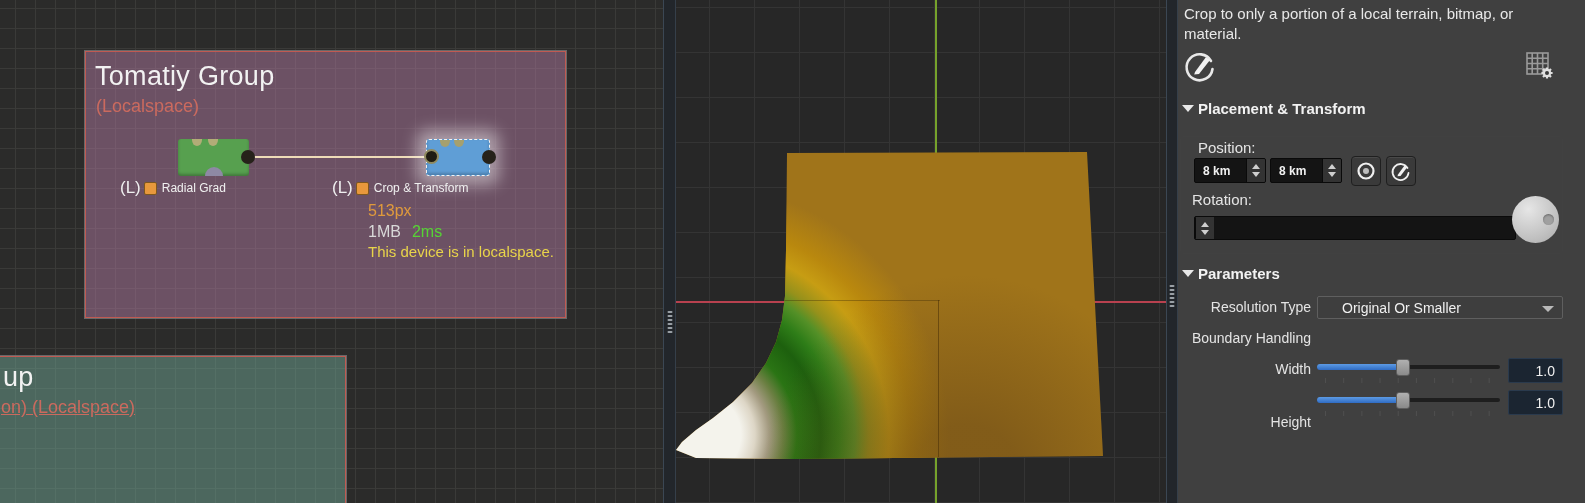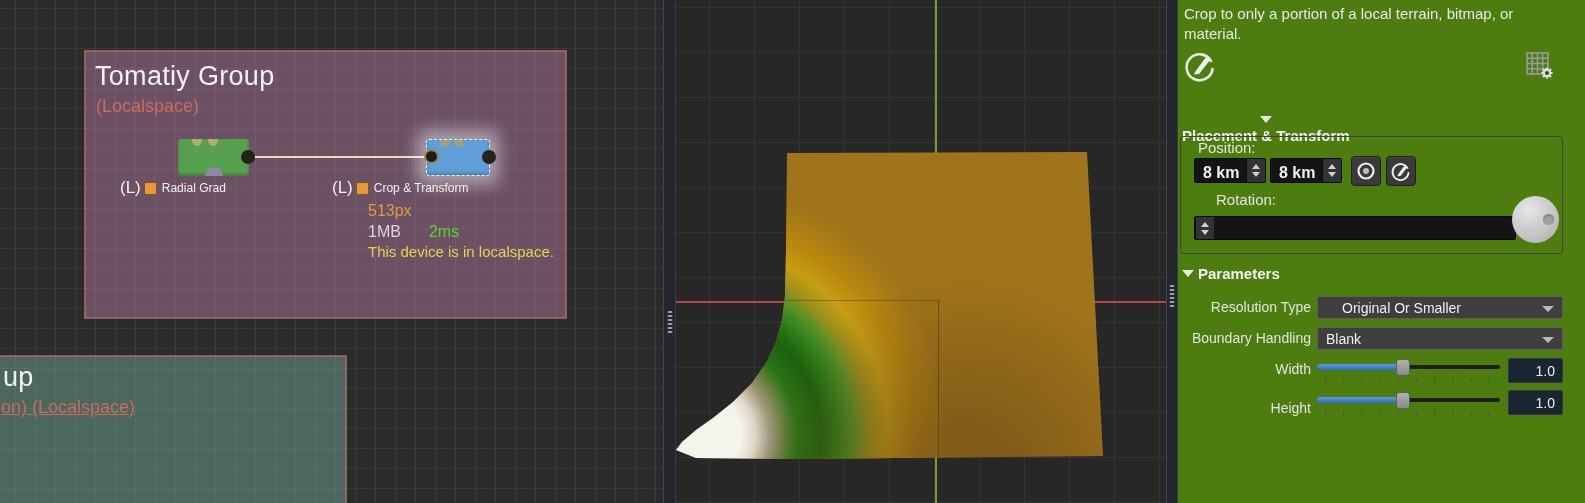--- a/index.html
+++ b/index.html
@@ -23,21 +23,21 @@
     position:absolute; left:676px; top:0; width:490px; height:503px;
     background-color:#272727;
     background-image:
       linear-gradient(#343434 1px, transparent 1px),
       linear-gradient(90deg,#343434 1px, transparent 1px);
     background-size:45px 45px; background-position:-12px 7px;
     overflow:hidden;
   }
   .inspector-panel {
     position:absolute; left:1178px; top:0; width:407px; height:503px;
-    background:#4d7c0f; overflow:hidden;
+    background:#404040; overflow:hidden;
   }
   .divider {
     position:absolute; top:0; height:503px; background:#22262b;
     border-left:1px solid #3b4754; border-right:1px solid #353f4a;
   }
   #divider-1 { left:663px; width:13px; }
   #divider-2 { left:1166px; width:12px; }
   .grip { position:absolute; left:50%; transform:translateX(-50%); width:5px; }
   .grip i { display:block; width:5px; height:2px; background:#9aa0a6; margin:0 0 2px 0; border-radius:1px; }
   #divider-1 .grip { top:311px; }
@@ -80,21 +80,21 @@
 
   
   .node-label-row { position:absolute; display:flex; align-items:center; gap:3px; height:20px; }
   #label-radial { left:120px; top:178px; }
   #label-crop { left:332px; top:178px; }
   .lbl-badge { font-size:17px; color:#f0f0f0; }
   .lbl-square { width:13px; height:13px; background:#e8983c; border:1px solid #7e571e; border-radius:2px; }
   .lbl-text { font-size:12px; color:#f0f0f0; padding-left:2px; }
   .stat { position:absolute; left:368px; font-size:16px; }
   #stat-res { top:202px; color:#e09a3c; }
-  #stat-row { top:223px; color:#d8d8d8; display:flex; gap:28px; }
+  #stat-row { top:223px; color:#d8d8d8; display:flex; gap:11px; }
   #stat-row .time { color:#56d435; }
   #stat-note { top:243px; color:#e8d44a; font-size:15px; }
 
   
   .axis-v { position:absolute; left:259px; top:0; width:2px; height:503px; background:#76a22b; z-index:1; }
   .axis-h { position:absolute; left:0; top:301px; width:490px; height:2px; background:#b8414f; z-index:1; }
   #terrain {
     position:absolute; left:0; top:150px; width:430px; height:312px; z-index:2;
     background-color:#a0741a;
     background-image:
@@ -110,32 +110,32 @@
   }
   .seam-v { position:absolute; left:262px; top:150px; width:1px; height:157px; background:rgba(72,48,8,.55); }
   .seam-h { position:absolute; left:108px; top:150px; width:156px; height:1px; background:rgba(55,38,5,.35); }
 
   
   .descr { position:absolute; left:6px; top:4px; width:386px; font-size:15px; line-height:1.35; color:#e8e8e8; }
   .icon-btn-plain { position:absolute; background:none; border:none; cursor:pointer; }
   #icon-edit-top { left:4px; top:48px; width:36px; height:36px; }
   #icon-grid-gear { left:346px; top:50px; width:30px; height:30px; }
   .section-hdr { position:absolute; display:flex; align-items:center; gap:4px; font-weight:bold; font-size:15px; color:#f2f2f2; cursor:pointer; }
-  #hdr-placement { left:4px; top:116px;flex-direction:column; }
+  #hdr-placement { left:4px; top:100px; }
   #hdr-parameters { left:4px; top:265px; }
   .tri { width:0; height:0; border-left:6px solid transparent; border-right:6px solid transparent; border-top:7px solid #e8e8e8; }
   .groupbox { position:absolute; left:2px; top:136px; width:383px; height:118px; border:1px solid #414141; border-radius:3px; }
   .ins-label { position:absolute; font-size:15px; color:#e4e4e4; }
   #lbl-position { left:14px; top:139px;margin-left:6px; }
-  #lbl-rotation { left:14px; top:191px;margin-left:24px; }
+  #lbl-rotation { left:14px; top:191px; }
   .spinbox {
     position:absolute; height:25px; display:flex; border:1px solid #0a0a0a; border-radius:2px;
     background:#141414; overflow:hidden;
   }
-  .spinbox .val { flex:1; color:#f0f0f0; font-size:16px; font-weight:bold; padding:5px 0 0 8px; }
+  .spinbox .val { flex:1; color:#f0f0f0; font-size:12px; font-weight:bold; padding:5px 0 0 8px; }
   .spin-arrows { width:19px; background:#333; display:flex; flex-direction:column; align-items:center; justify-content:center; gap:3px; border-left:1px solid #0a0a0a; cursor:pointer; }
   .spin-arrows .up { width:0;height:0;border-left:4px solid transparent;border-right:4px solid transparent;border-bottom:5px solid #cfcfcf; }
   .spin-arrows .dn { width:0;height:0;border-left:4px solid transparent;border-right:4px solid transparent;border-top:5px solid #cfcfcf; }
   #pos-x { left:16px; top:158px; width:72px; }
   #pos-y { left:92px; top:158px; width:72px; }
   #rot-input { left:16px; top:216px; width:322px; height:24px; }
   .sq-btn {
     position:absolute; width:30px; height:30px; background:#3a3a3a; border:1px solid #1f1f1f;
     border-radius:4px; box-shadow:inset 0 1px 0 rgba(255,255,255,.08); cursor:pointer;
     display:flex; align-items:center; justify-content:center;
@@ -349,35 +349,31 @@
       <span>Parameters</span>
     </div>
 
     <div class="param-label" style="top:299px;">Resolution Type</div>
     <div class="dropdown" style="top:296px;padding-left:24px;">
       <span>Original Or Smaller</span>
       <span class="dd-arrow"></span>
     </div>
 
     <div class="param-label" style="top:330px;">Boundary Handling</div>
-    <div class="dropdown" style="top:327px;">
-      <span>Blank</span>
-      <span class="dd-arrow"></span>
-    </div>
 
     <div class="param-label" style="top:361px;">Width</div>
     <div class="slider" style="top:358px;">
       <div class="track"></div>
       <div class="fill"></div>
       <div class="thumb"></div>
     </div>
     <div class="ticks" style="top:378px;"></div>
     <div class="value-box" style="top:358px;">1.0</div>
 
-    <div class="param-label" style="top:400px;">Height</div>
+    <div class="param-label" style="top:414px;">Height</div>
     <div class="slider" style="top:391px;">
       <div class="track"></div>
       <div class="fill"></div>
       <div class="thumb"></div>
     </div>
     <div class="ticks" style="top:411px;"></div>
     <div class="value-box" style="top:390px;">1.0</div>
 
   </div>
 </div>

